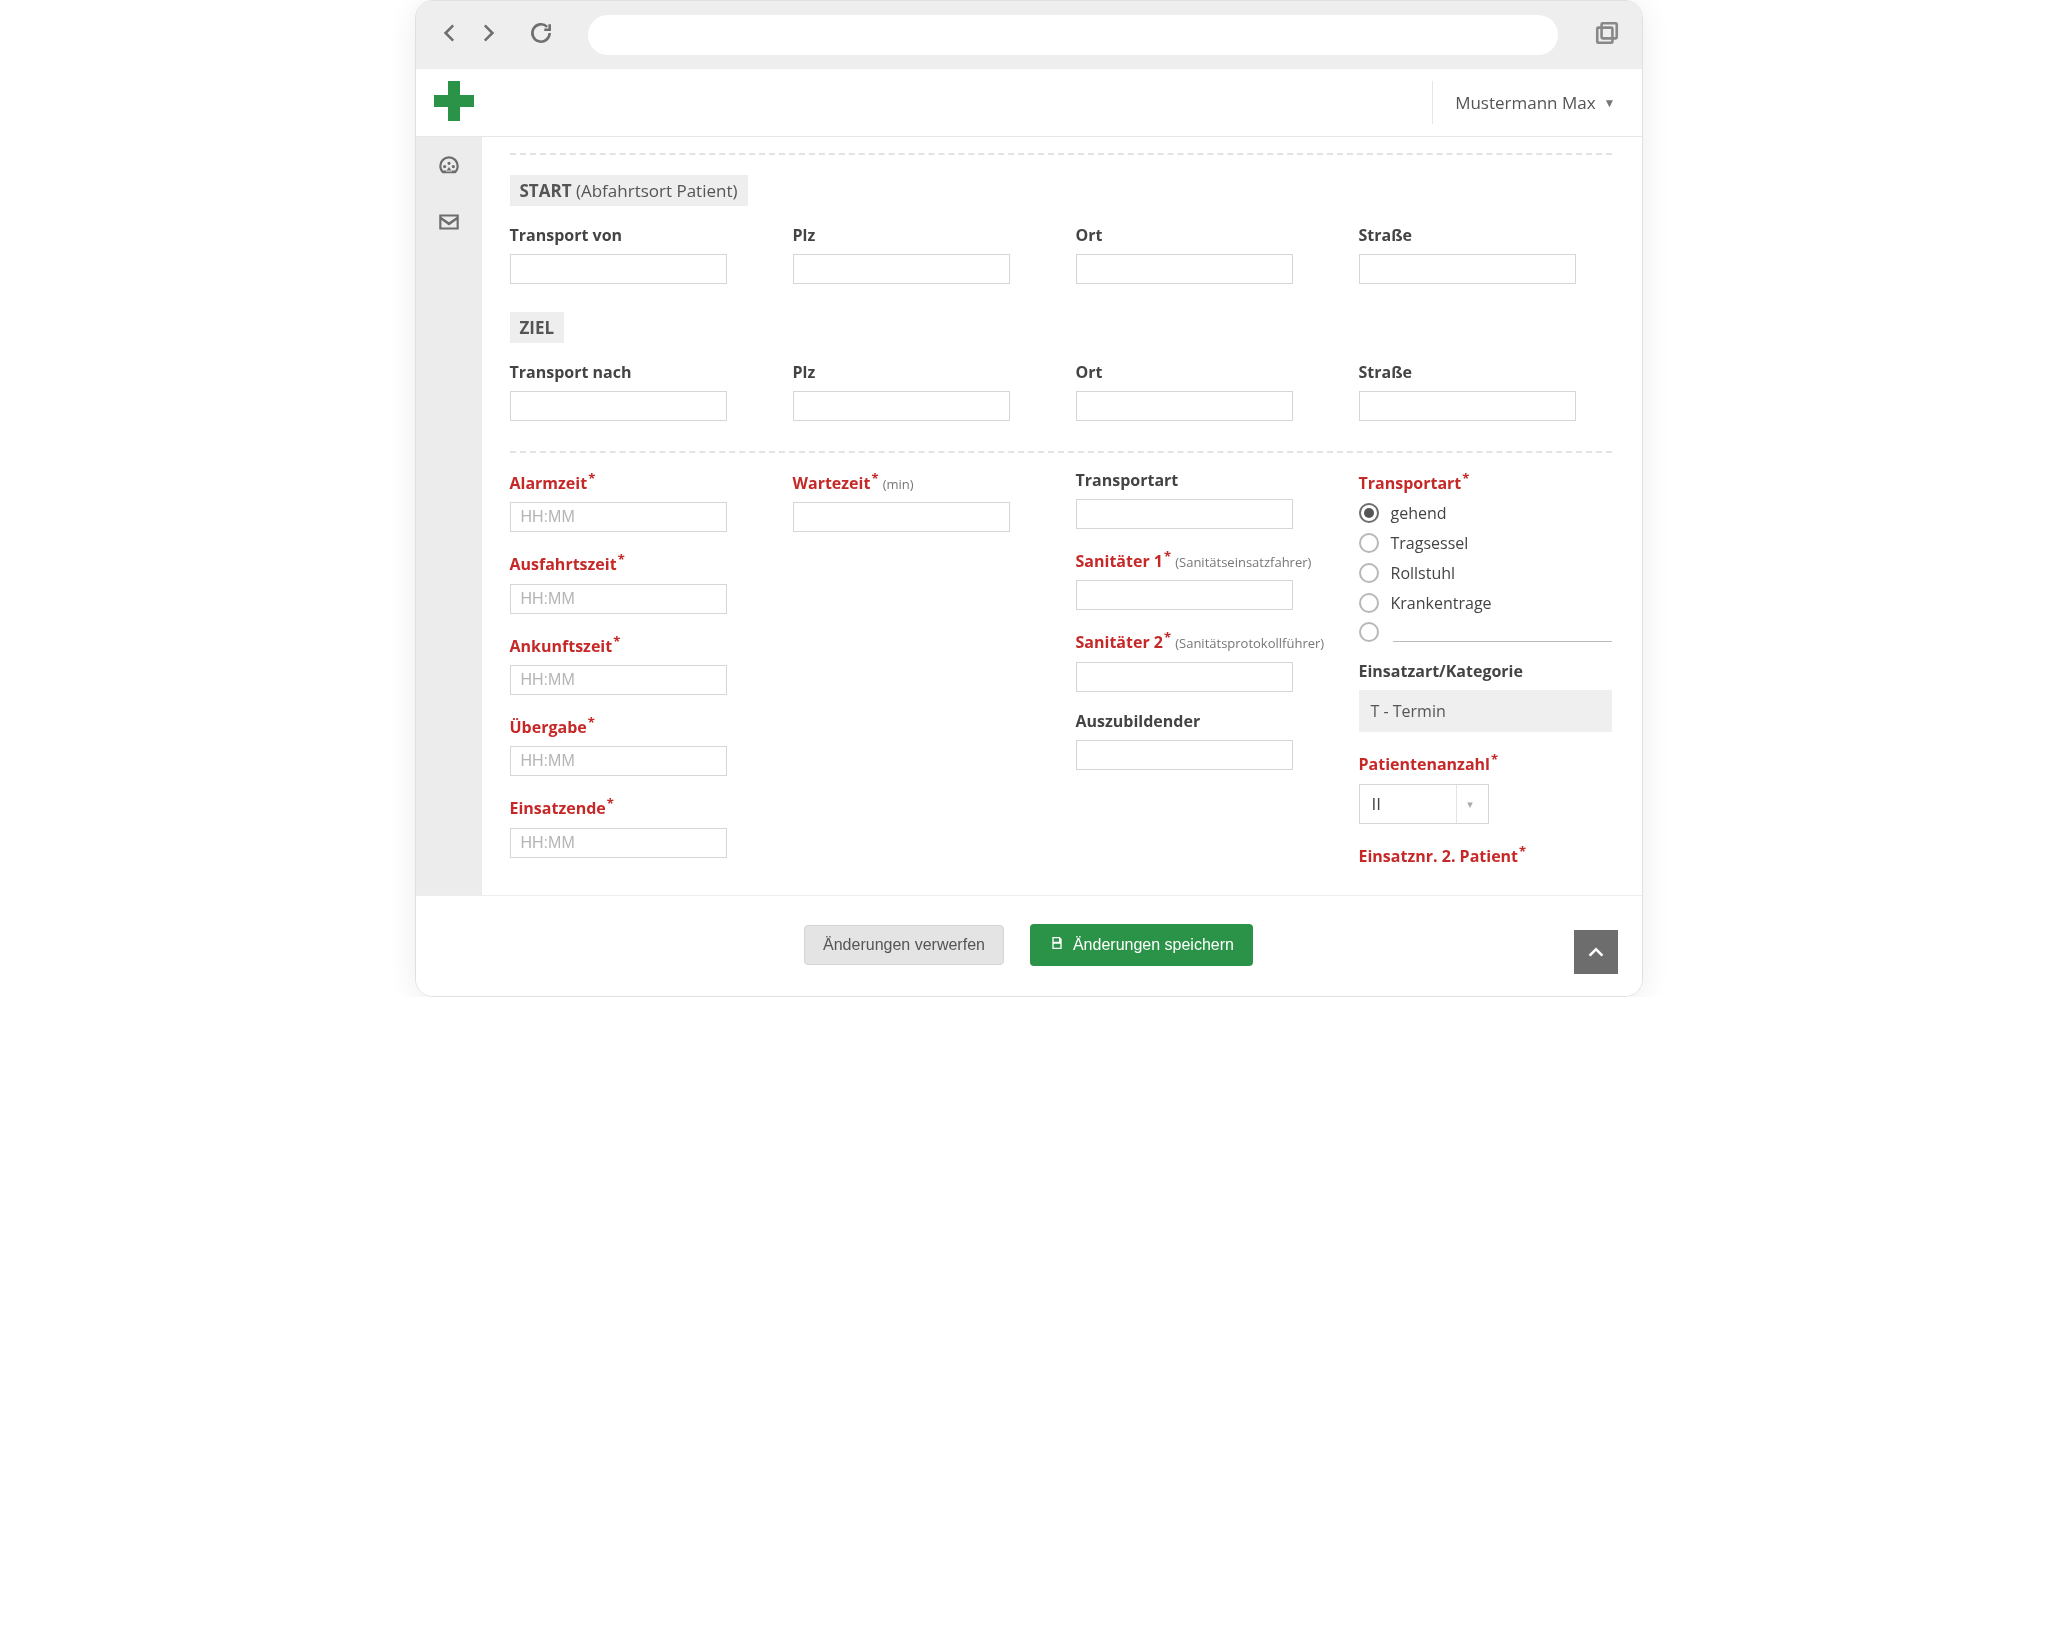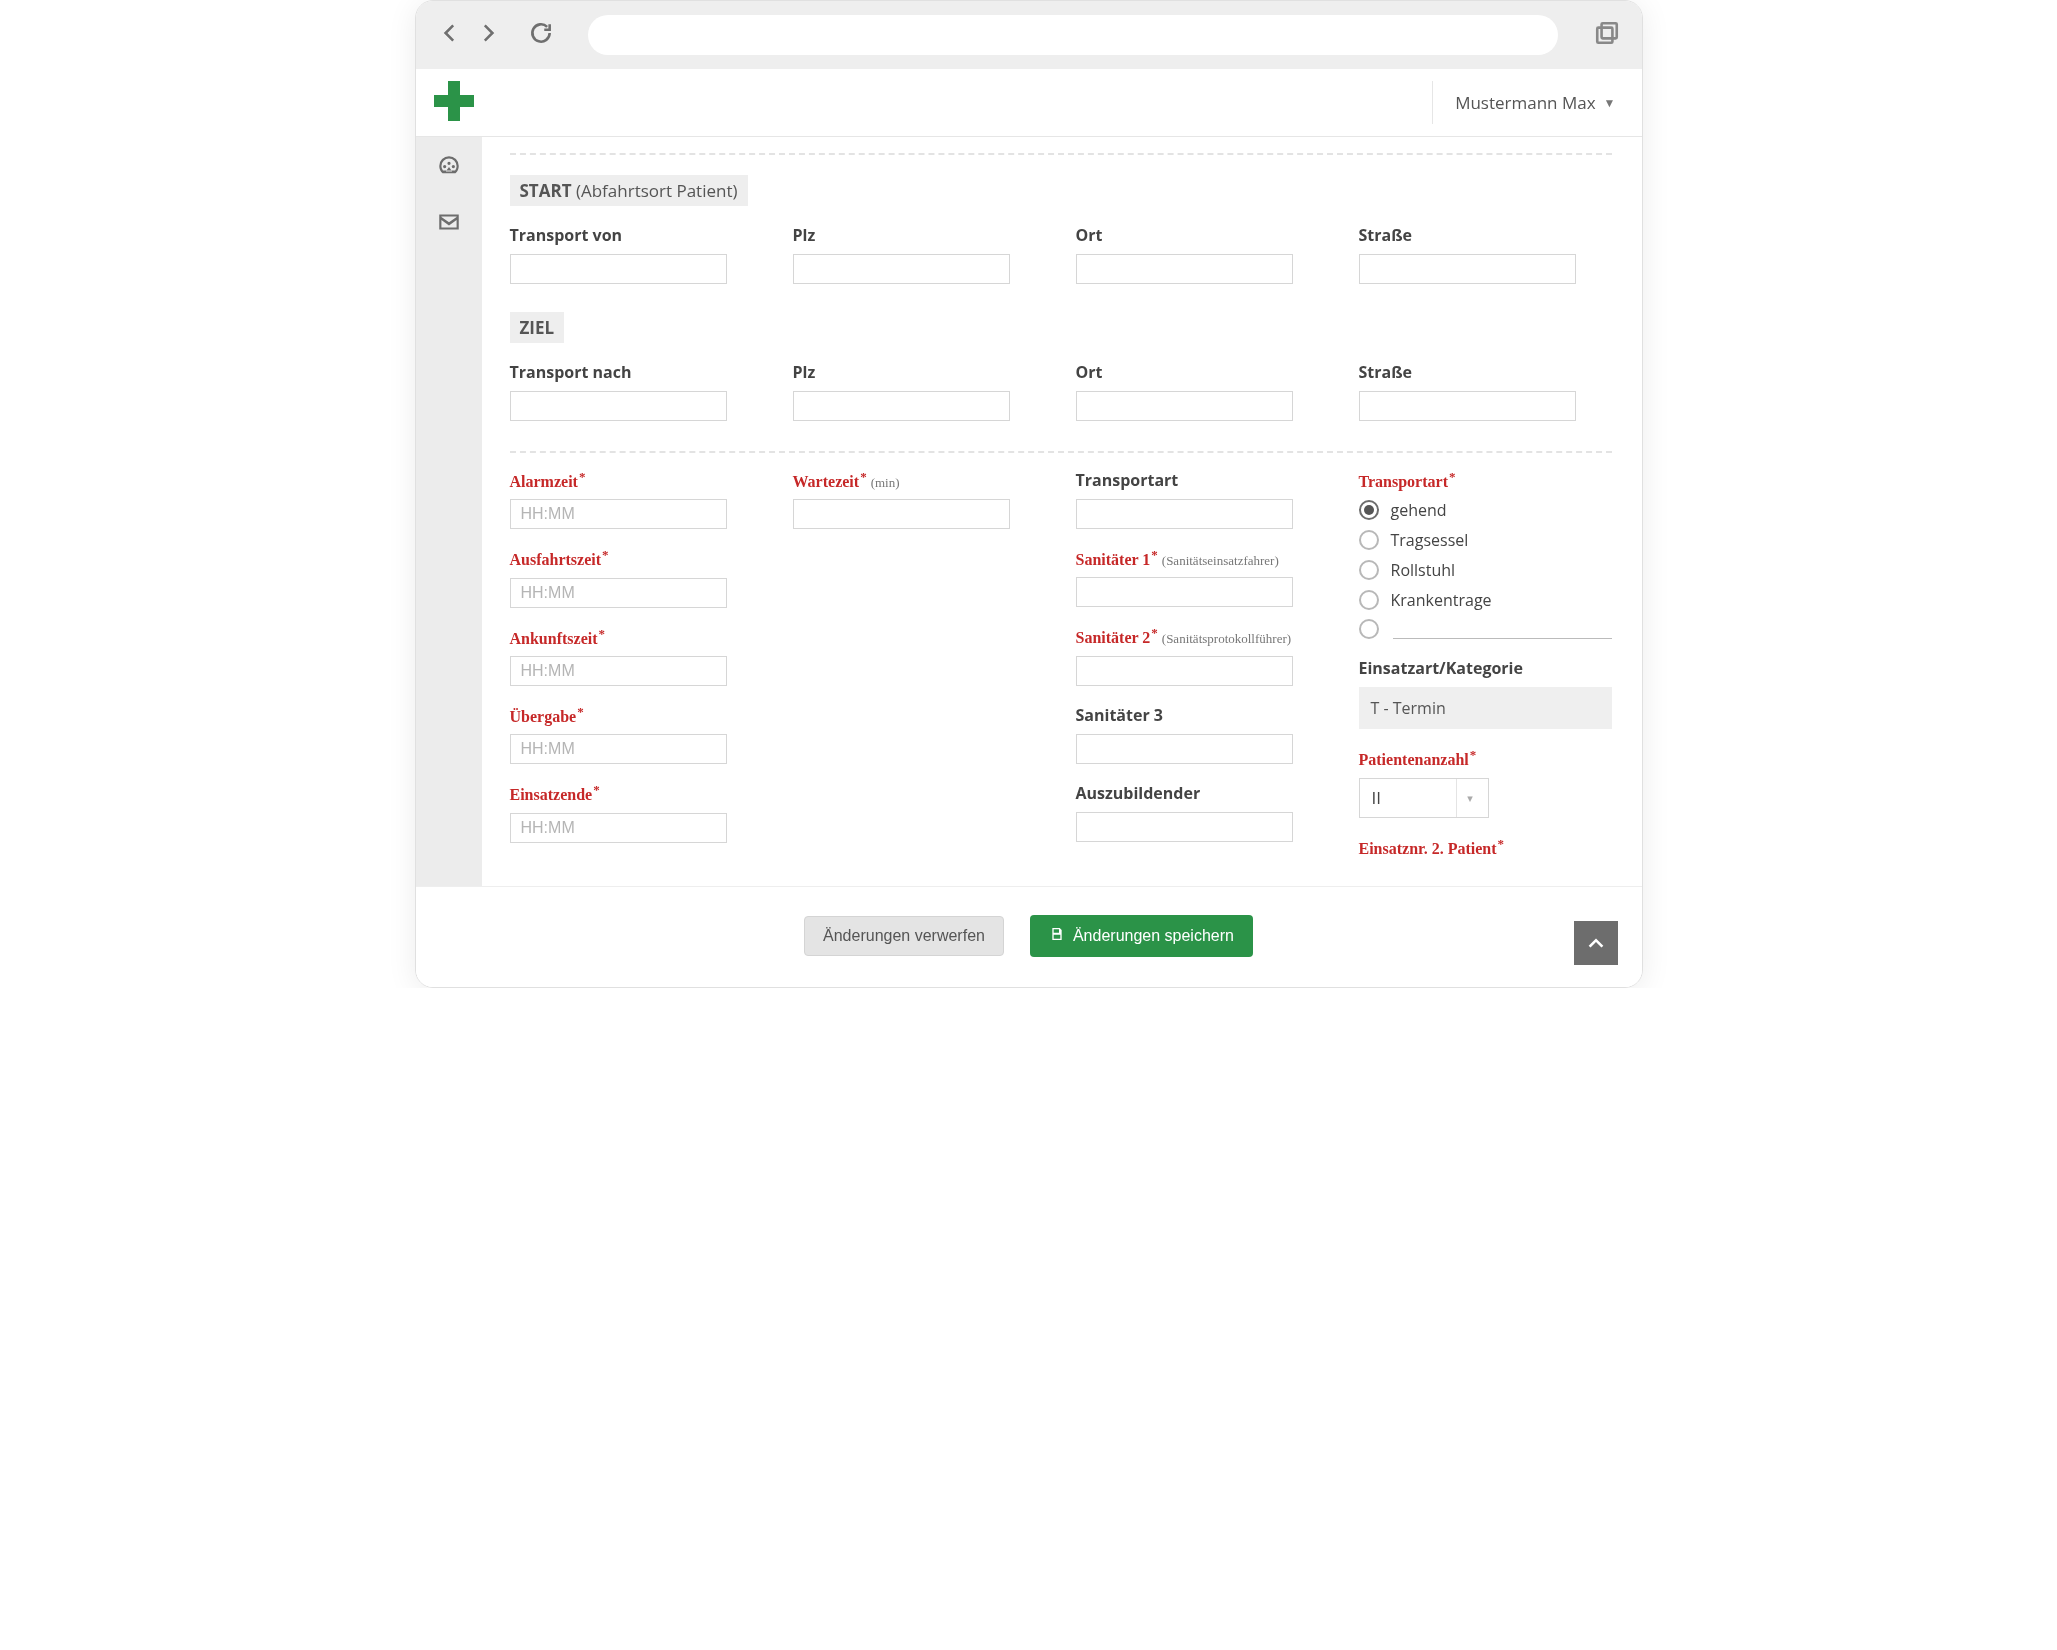--- a/index.html
+++ b/index.html
@@ -103,21 +103,21 @@
     grid-template-columns: 1fr 1fr 1fr 1fr;
     gap: 22px 30px;
   }
   .field label {
     display: block;
     font-weight: 700;
     color: #444;
     margin-bottom: 8px;
     font-size: 16px;
   }
-  .field label.req { color: #c62828; font-family: Liberation Serif, serif; }
+  .field label.req { color: #c62828; }
   .field label .ast { color: #c62828; font-weight: 700; vertical-align: super; font-size: 13px; margin-left:1px;}
   .field label .hint { font-weight: 400; color: #777; font-size: 13px; }
   .field input[type=text] {
     width: 100%;
     height: 24px;
     border: 1px solid #d6d6d6;
     background: #fff;
     padding: 14px 10px;
     font-size: 16px;
     color: #444;
@@ -331,24 +331,20 @@
           <div class="field narrow">
             <label>Transportart</label>
             <input type="text" value="" style="">
           </div>
           <div class="field narrow">
             <label class="req"><span>Sanitäter 1</span><span class="ast">*</span> <span class="hint">(Sanitätseinsatzfahrer)</span></label>
             <input type="text" value="" style="">
           </div>
           <div class="field narrow">
             <label class="req"><span>Sanitäter 2</span><span class="ast">*</span> <span class="hint">(Sanitätsprotokollführer)</span></label>
-            <input type="text" value="" style="">
-          </div>
-          <div class="field narrow">
-            <label>Sanitäter 3</label>
             <input type="text" value="" style="">
           </div>
           <div class="field narrow">
             <label>Auszubildender</label>
             <input type="text" value="" style="">
           </div>
         </div>
 
         <div class="col-stack">
           <div class="field">

